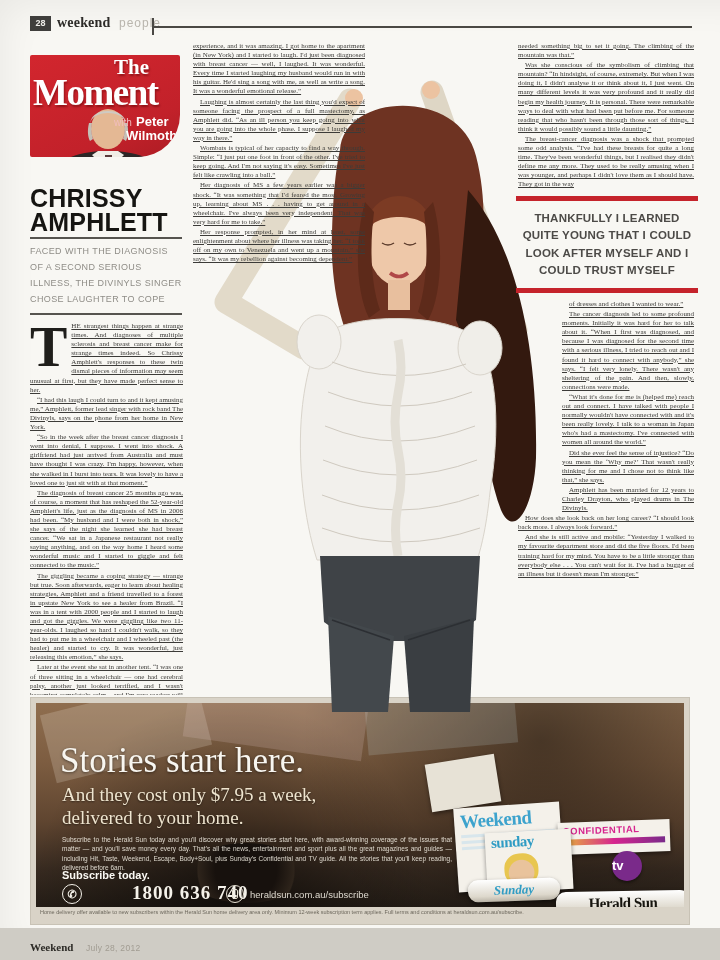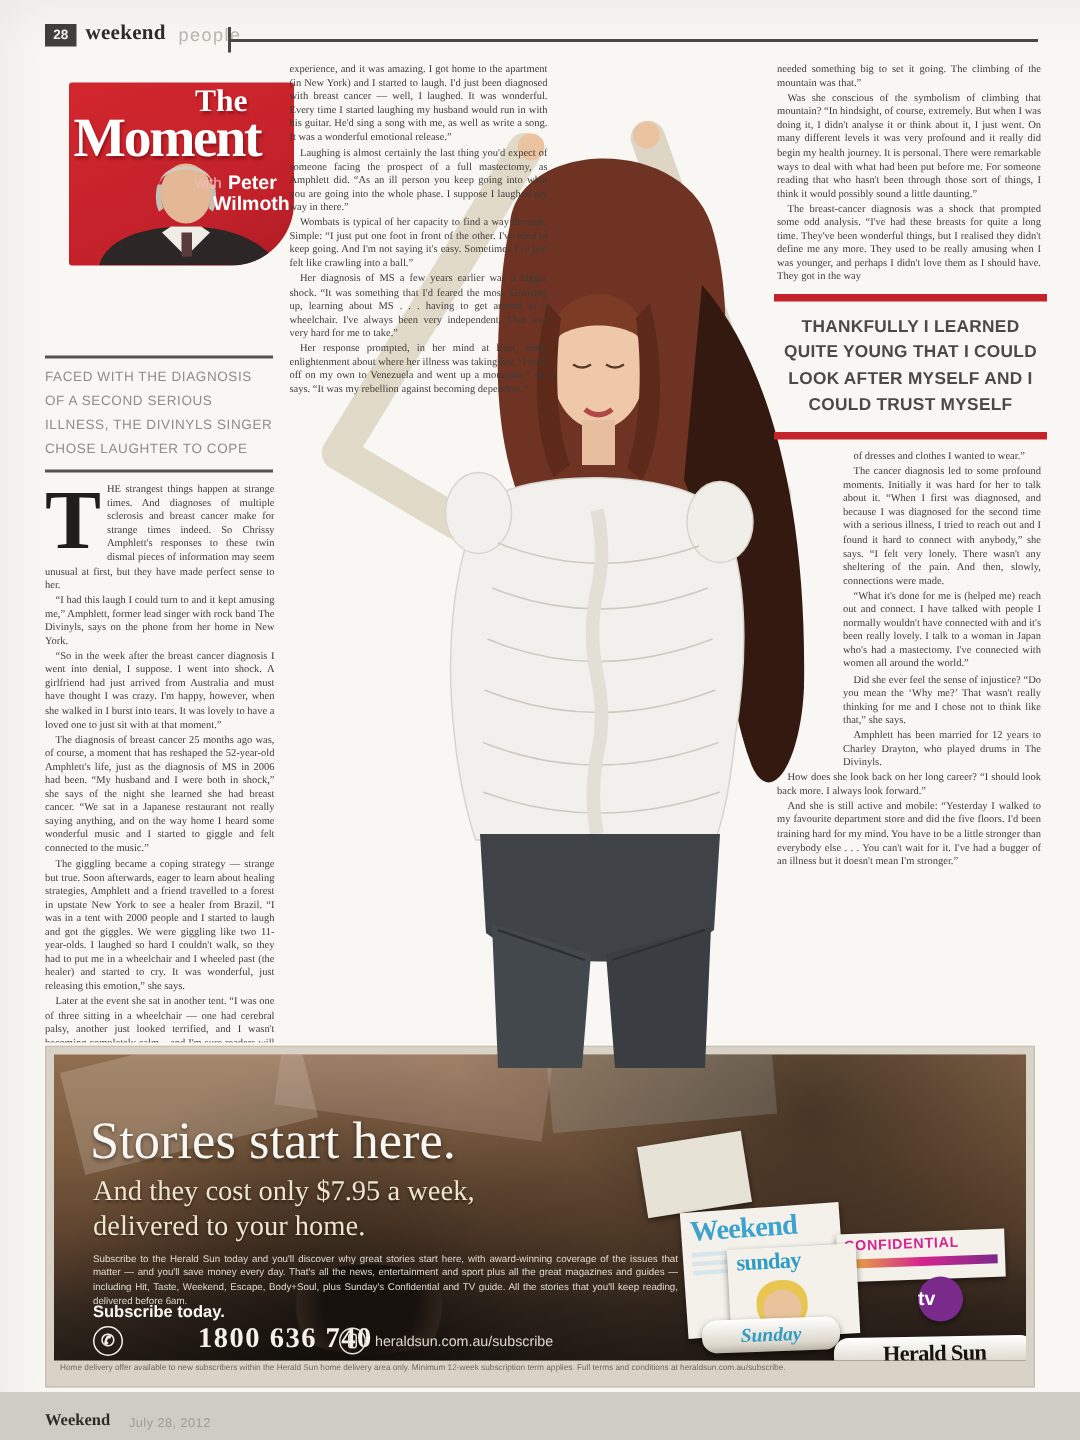--- a/index.html
+++ b/index.html
@@ -9,40 +9,40 @@
 
   
   .pagenum{left:30px;top:16px;width:21px;height:15px;background:#3f3e3c;color:#efeeea;
            font:700 9px/15px "Liberation Sans",sans-serif;text-align:center;}
   .mast{left:57px;top:15px;font:800 14px/16px "Liberation Serif",serif;color:#2d2b28;letter-spacing:0.2px;}
   .mast-sub{left:119px;top:16px;font:400 12px/15px "Liberation Sans",sans-serif;color:#b9b5ad;letter-spacing:1px;}
   .hdr-tick{left:152px;top:18px;width:2px;height:17px;background:#4a4844;}
   .hdr-line{left:152px;top:26px;width:540px;height:2px;background:#4a4844;}
 
   
-  .banner{left:46px;top:55px;width:150px;height:122px;overflow:hidden;
+  .banner{left:30px;top:55px;width:150px;height:102px;overflow:hidden;
           background:linear-gradient(155deg,#d2262e 0%,#c2212a 70%,#ad1c24 100%);
           border-radius:2px 2px 42px 2px;}
   .banner .the{position:absolute;left:84px;top:1px;font:700 21px/22px "Liberation Serif",serif;
           color:#fff;text-shadow:1px 2px 2px rgba(80,0,0,.45);}
   .banner .moment{position:absolute;left:3px;top:19px;font:700 37px/38px "Liberation Serif",serif;
           color:#fff;letter-spacing:-1.5px;text-shadow:1px 2px 2px rgba(80,0,0,.45);}
   .banner .with{position:absolute;left:84px;top:62px;font:400 10px/11px "Liberation Sans",sans-serif;color:#f2bdbd;}
   .banner .author1{position:absolute;left:106px;top:60px;font:800 13px/14px "Liberation Sans",sans-serif;color:#fff;}
   .banner .author2{position:absolute;left:96px;top:74px;font:800 13px/14px "Liberation Sans",sans-serif;color:#fff;}
 
   
   .headline{left:30px;top:186px;width:158px;font:800 25px/24px "Liberation Sans",sans-serif;
             color:#161512;letter-spacing:0.2px;}
   .rule{background:#56544f;height:2px;width:152px;left:30px;}
   .standfirst{left:30px;top:243px;width:152px;font:400 9px/16px "Liberation Sans",sans-serif;
               color:#8f8d87;letter-spacing:0.4px;}
 
   
-  .bodycol{font:400 7px/1.3 "Liberation Serif",serif;color:#3c3b38;text-align:justify;overflow:hidden;}
+  .bodycol{font:400 7px/1.3 "Liberation Serif",serif;color:#3c3b38;text-align:justify;overflow:hidden;text-decoration:underline;}
   .bodycol p{margin:0 0 1px 0;text-indent:7px;}
   .bodycol p:first-child{text-indent:0;}
   .lead{margin:0 0 1px 0;}
   .dropcap{float:left;font:700 56px/44px "Liberation Serif",serif;color:#1f1e1b;margin:3px 4px 0 0;}
   .hair-spacer{float:left;width:44px;height:208px;}
 
   
   .pullquote{left:516px;top:196px;width:178px;border-top:5px solid #c5232b;border-bottom:5px solid #c5232b;
              padding:9px 2px;font:700 11.5px/1.5 "Liberation Sans",sans-serif;color:#4c4a47;
              text-align:center;letter-spacing:0.2px;}
@@ -121,20 +121,24 @@
       <path d="M59,26 C57,34 58,40 60,44 L63,42 C61,36 61,30 62,26 Z" fill="#c4bfb6"></path>
       <path d="M97,26 C99,34 98,40 96,44 L93,42 C95,36 95,30 94,26 Z" fill="#c4bfb6"></path>
     </svg>
     <div class="the">The</div>
     <div class="moment">Moment</div>
     <div class="with">with</div>
     <div class="author1">Peter</div>
     <div class="author2">Wilmoth</div>
   </div>
 
+  <div class="abs headline">
+    <div>CHRISSY</div>
+    <div>AMPHLETT</div>
+  </div>
   <div class="abs rule" style="top:237px;"></div>
   <div class="abs standfirst">FACED WITH THE DIAGNOSIS OF A SECOND SERIOUS ILLNESS, THE DIVINYLS SINGER CHOSE LAUGHTER TO COPE</div>
   <div class="abs rule" style="top:313px;"></div>
 
   <div class="abs" style="left:182px;top:40px;width:385px;height:672px;z-index:1;">
     <svg width="385" height="672" viewBox="0 0 385 672">
       <path d="M168,60 L44,262 L122,308" fill="none" stroke="#e2dac9" stroke-width="23" stroke-linecap="round" stroke-linejoin="round"></path>
       <path d="M250,52 L334,290 L264,322" fill="none" stroke="#ded6c5" stroke-width="23" stroke-linecap="round" stroke-linejoin="round"></path>
       <circle cx="172" cy="58" r="9" fill="#ecc3a1"></circle>
       <circle cx="249" cy="50" r="9" fill="#ecc3a1"></circle>

